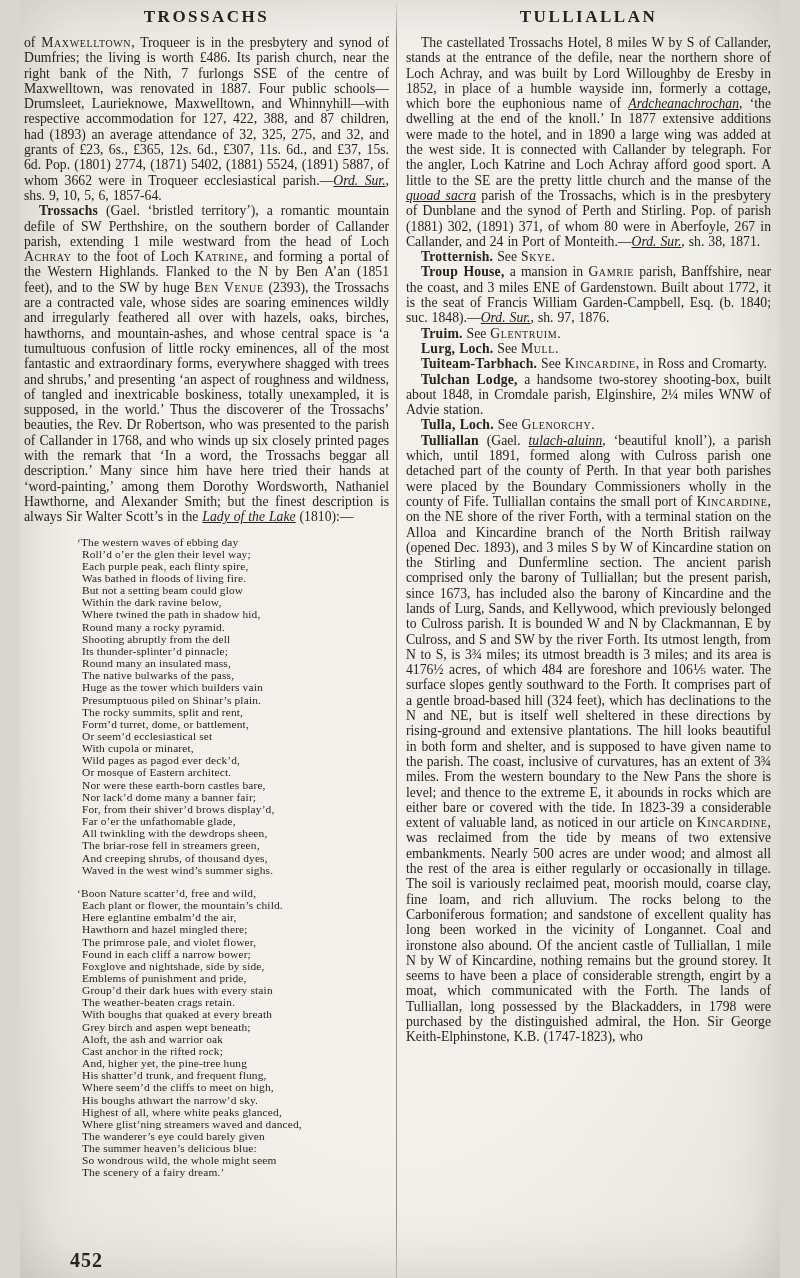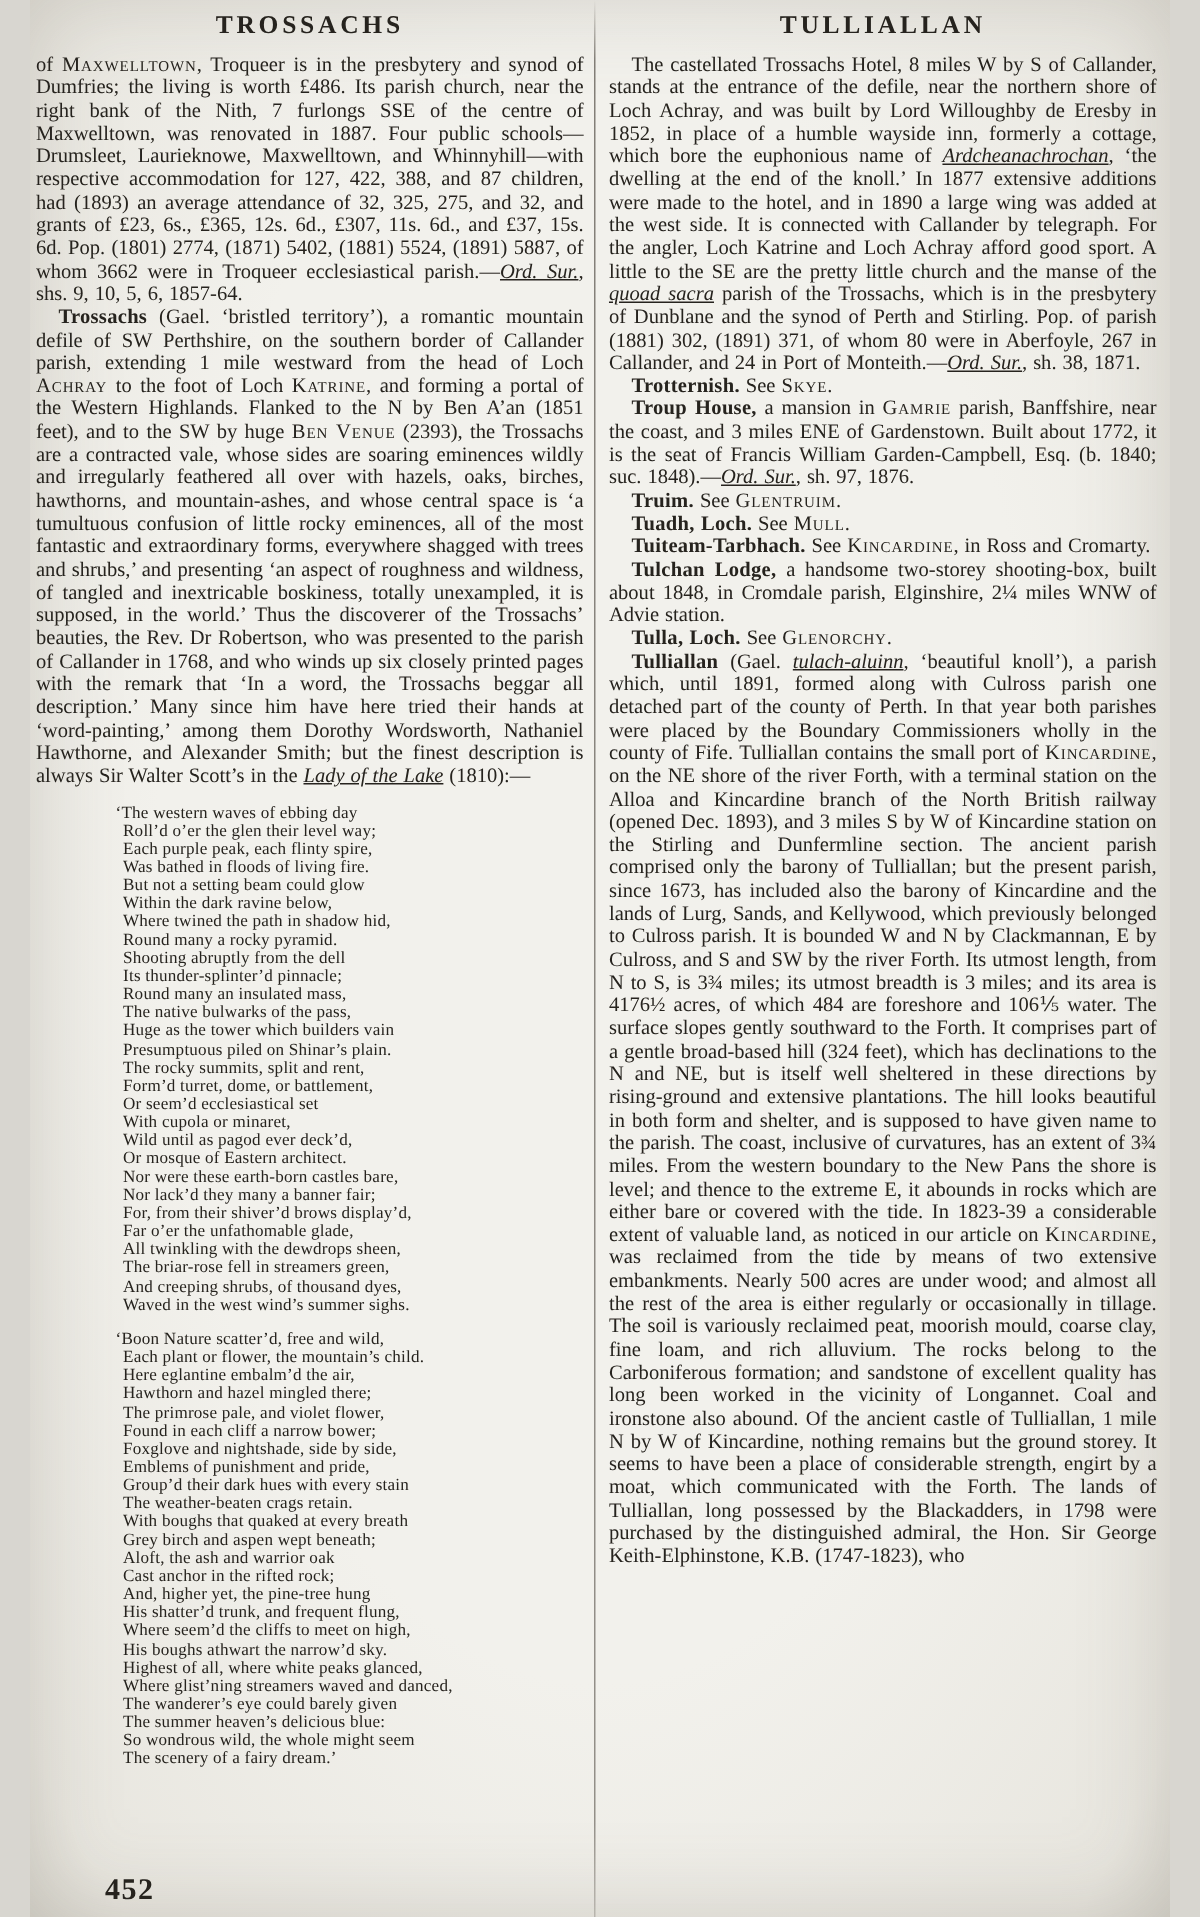--- a/index.html
+++ b/index.html
@@ -81,24 +81,24 @@
         <div class="poem-line">Shooting abruptly from the dell</div>
         <div class="poem-line">Its thunder-splinter’d pinnacle;</div>
         <div class="poem-line">Round many an insulated mass,</div>
         <div class="poem-line">The native bulwarks of the pass,</div>
         <div class="poem-line">Huge as the tower which builders vain</div>
         <div class="poem-line">Presumptuous piled on Shinar’s plain.</div>
         <div class="poem-line">The rocky summits, split and rent,</div>
         <div class="poem-line">Form’d turret, dome, or battlement,</div>
         <div class="poem-line">Or seem’d ecclesiastical set</div>
         <div class="poem-line">With cupola or minaret,</div>
-        <div class="poem-line">Wild until as pagod ever deck’d,</div>
+        <div class="poem-line">Wild pages as pagod ever deck’d,</div>
         <div class="poem-line">Or mosque of Eastern architect.</div>
         <div class="poem-line">Nor were these earth-born castles bare,</div>
-        <div class="poem-line">Nor lack’d they many a banner fair;</div>
+        <div class="poem-line">Nor lack’d dome many a banner fair;</div>
         <div class="poem-line">For, from their shiver’d brows display’d,</div>
         <div class="poem-line">Far o’er the unfathomable glade,</div>
         <div class="poem-line">All twinkling with the dewdrops sheen,</div>
         <div class="poem-line">The briar-rose fell in streamers green,</div>
         <div class="poem-line">And creeping shrubs, of thousand dyes,</div>
         <div class="poem-line">Waved in the west wind’s summer sighs.</div>
       </div>
     <div class="poem">
         <div class="poem-line">‘Boon Nature scatter’d, free and wild,</div>
         <div class="poem-line">Each plant or flower, the mountain’s child.</div>
@@ -129,21 +129,21 @@
 
   <div class="col-rule"></div>
 
   <div class="col col-right">
     <div class="col-header">TULLIALLAN</div>
     <div class="col-body">
         <p class="para indent"><span>The castellated Trossachs Hotel, 8 miles W by S of Callander, stands at the entrance of the defile, near the northern shore of Loch Achray, and was built by Lord Willoughby de Eresby in 1852, in place of a humble wayside inn, formerly a cottage, which bore the euphonious name of </span><span class="seg-italic">Ardcheanachrochan</span><span>, ‘the dwelling at the end of the knoll.’  In 1877 extensive additions were made to the hotel, and in 1890 a large wing was added at the west side.  It is connected with Callander by telegraph.  For the angler, Loch Katrine and Loch Achray afford good sport.  A little to the SE are the pretty little church and the manse of the </span><span class="seg-italic">quoad sacra</span><span> parish of the Trossachs, which is in the presbytery of Dunblane and the synod of Perth and Stirling.  Pop. of parish (1881) 302, (1891) 371, of whom 80 were in Aberfoyle, 267 in Callander, and 24 in Port of Monteith.—</span><span class="seg-italic">Ord. Sur.</span><span>, sh. 38, 1871.</span></p>
         <p class="para indent"><span class="seg-bold">Trotternish.</span><span>  See </span><span class="seg-sc">Skye</span><span>.</span></p>
         <p class="para indent"><span class="seg-bold">Troup House,</span><span> a mansion in </span><span class="seg-sc">Gamrie</span><span> parish, Banffshire, near the coast, and 3 miles ENE of Gardenstown.  Built about 1772, it is the seat of Francis William Garden-Campbell, Esq. (b. 1840; suc. 1848).—</span><span class="seg-italic">Ord. Sur.</span><span>, sh. 97, 1876.</span></p>
         <p class="para indent"><span class="seg-bold">Truim.</span><span>  See </span><span class="seg-sc">Glentruim</span><span>.</span></p>
-        <p class="para indent"><span class="seg-bold">Tuadh, Loch.</span><span>  See </span><span class="seg-sc">Mull</span><span>.</span></p>
+        <p class="para indent"><span class="seg-bold">Lurg, Loch.</span><span>  See </span><span class="seg-sc">Mull</span><span>.</span></p>
         <p class="para indent"><span class="seg-bold">Tuiteam-Tarbhach.</span><span>  See </span><span class="seg-sc">Kincardine</span><span>, in Ross and Cromarty.</span></p>
         <p class="para indent"><span class="seg-bold">Tulchan Lodge,</span><span> a handsome two-storey shooting-box, built about 1848, in Cromdale parish, Elginshire, 2¼ miles WNW of Advie station.</span></p>
         <p class="para indent"><span class="seg-bold">Tulla, Loch.</span><span>  See </span><span class="seg-sc">Glenorchy</span><span>.</span></p>
         <p class="para indent"><span class="seg-bold">Tulliallan</span><span> (Gael. </span><span class="seg-italic">tulach-aluinn</span><span>, ‘beautiful knoll’), a parish which, until 1891, formed along with Culross parish one detached part of the county of Perth.  In that year both parishes were placed by the Boundary Commissioners wholly in the county of Fife.  Tulliallan contains the small port of </span><span class="seg-sc">Kincardine</span><span>, on the NE shore of the river Forth, with a terminal station on the Alloa and Kincardine branch of the North British railway (opened Dec. 1893), and 3 miles S by W of Kincardine station on the Stirling and Dunfermline section.  The ancient parish comprised only the barony of Tulliallan; but the present parish, since 1673, has included also the barony of Kincardine and the lands of Lurg, Sands, and Kellywood, which previously belonged to Culross parish.  It is bounded W and N by Clackmannan, E by Culross, and S and SW by the river Forth.  Its utmost length, from N to S, is 3¾ miles; its utmost breadth is 3 miles; and its area is 4176½ acres, of which 484 are foreshore and 106⅕ water.  The surface slopes gently southward to the Forth.  It comprises part of a gentle broad-based hill (324 feet), which has declinations to the N and NE, but is itself well sheltered in these directions by rising-ground and extensive plantations.  The hill looks beautiful in both form and shelter, and is supposed to have given name to the parish.  The coast, inclusive of curvatures, has an extent of 3¾ miles.  From the western boundary to the New Pans the shore is level; and thence to the extreme E, it abounds in rocks which are either bare or covered with the tide.  In 1823-39 a considerable extent of valuable land, as noticed in our article on </span><span class="seg-sc">Kincardine</span><span>, was reclaimed from the tide by means of two extensive embankments.  Nearly 500 acres are under wood; and almost all the rest of the area is either regularly or occasionally in tillage.  The soil is variously reclaimed peat, moorish mould, coarse clay, fine loam, and rich alluvium.  The rocks belong to the Carboniferous formation; and sandstone of excellent quality has long been worked in the vicinity of Longannet.  Coal and ironstone also abound.  Of the ancient castle of Tulliallan, 1 mile N by W of Kincardine, nothing remains but the ground storey.  It seems to have been a place of considerable strength, engirt by a moat, which communicated with the Forth.  The lands of Tulliallan, long possessed by the Blackadders, in 1798 were purchased by the distinguished admiral, the Hon. Sir George Keith-Elphinstone, K.B. (1747-1823), who</span></p>
       </div>
   </div>
 
   <div class="page-number">452</div>
 
 </div>

